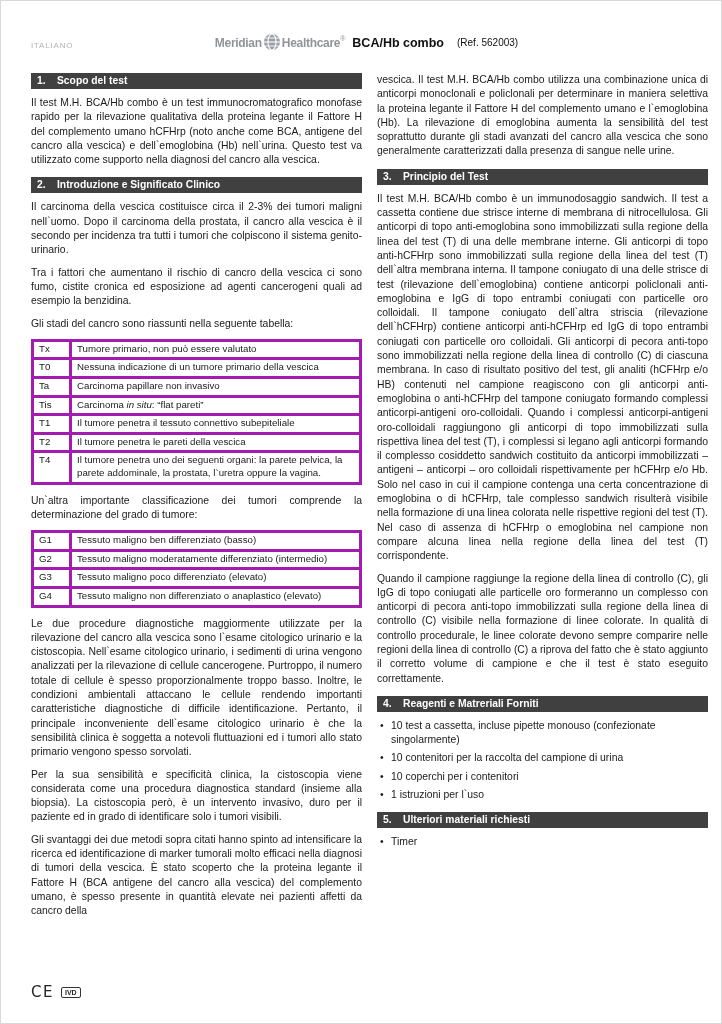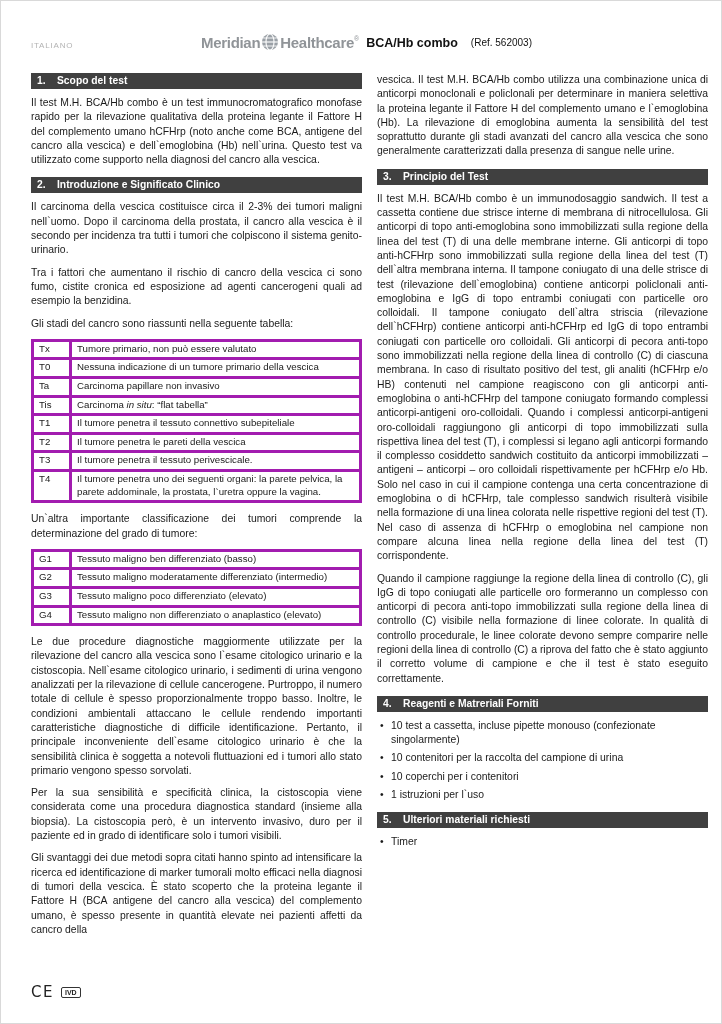--- a/index.html
+++ b/index.html
@@ -18,21 +18,21 @@
   .header-row { position: relative; height: 38px; }
   .lang {
     position: absolute; left: 0; top: 12px;
     font-size: 8px; letter-spacing: 0.8px; color: #b3b3b3;
   }
   .logo-line {
     position: absolute; left: 0; right: 0; top: 4px;
     text-align: center; white-space: nowrap;
   }
   .logo-word {
-    font-size: 15px; font-weight: bold; color: #909498;
+    font-size: 12px; font-weight: bold; color: #909498;
     letter-spacing: -0.3px; vertical-align: middle;
   }
   .globe { vertical-align: middle; margin: 0 1px; position: relative; top: -1px; }
   .reg { font-size: 7px; color: #909498; vertical-align: super; }
   .doc-title { font-size: 12.5px; font-weight: bold; color: #111; margin-left: 7px; vertical-align: middle; }
   .doc-ref { font-size: 10px; color: #111; margin-left: 13px; vertical-align: middle; }
 
   
   .columns { display: flex; gap: 15px; margin-top: 6px; }
   .col { width: 331px; flex: 0 0 331px; }
@@ -136,33 +136,29 @@
         <tr>
               <td class="code">T0</td>
               <td>Nessuna indicazione di un tumore primario della vescica</td>
             </tr>
         <tr>
               <td class="code">Ta</td>
               <td>Carcinoma papillare non invasivo</td>
             </tr>
         <tr>
               <td class="code">Tis</td>
-              <td><span>Carcinoma </span><i>in situ</i><span>: “flat tabella”</span></td>
+              <td><span>Carcinoma </span><i>in situ</i><span>: “flat pareti”</span></td>
             </tr>
         <tr>
               <td class="code">T1</td>
               <td>Il tumore penetra il tessuto connettivo subepiteliale</td>
             </tr>
         <tr>
               <td class="code">T2</td>
               <td>Il tumore penetra le pareti della vescica</td>
-            </tr>
-        <tr>
-              <td class="code">T3</td>
-              <td>Il tumore penetra il tessuto perivescicale.</td>
             </tr>
         <tr>
               <td class="code">T4</td>
               <td>Il tumore penetra uno dei seguenti organi: la parete pelvica, la parete addominale, la prostata, l`uretra oppure la vagina.</td>
             </tr>
       </tbody>
         </table>
 
       <p class="body">Un`altra importante classificazione dei tumori comprende la determinazione del grado di tumore:</p>
 

